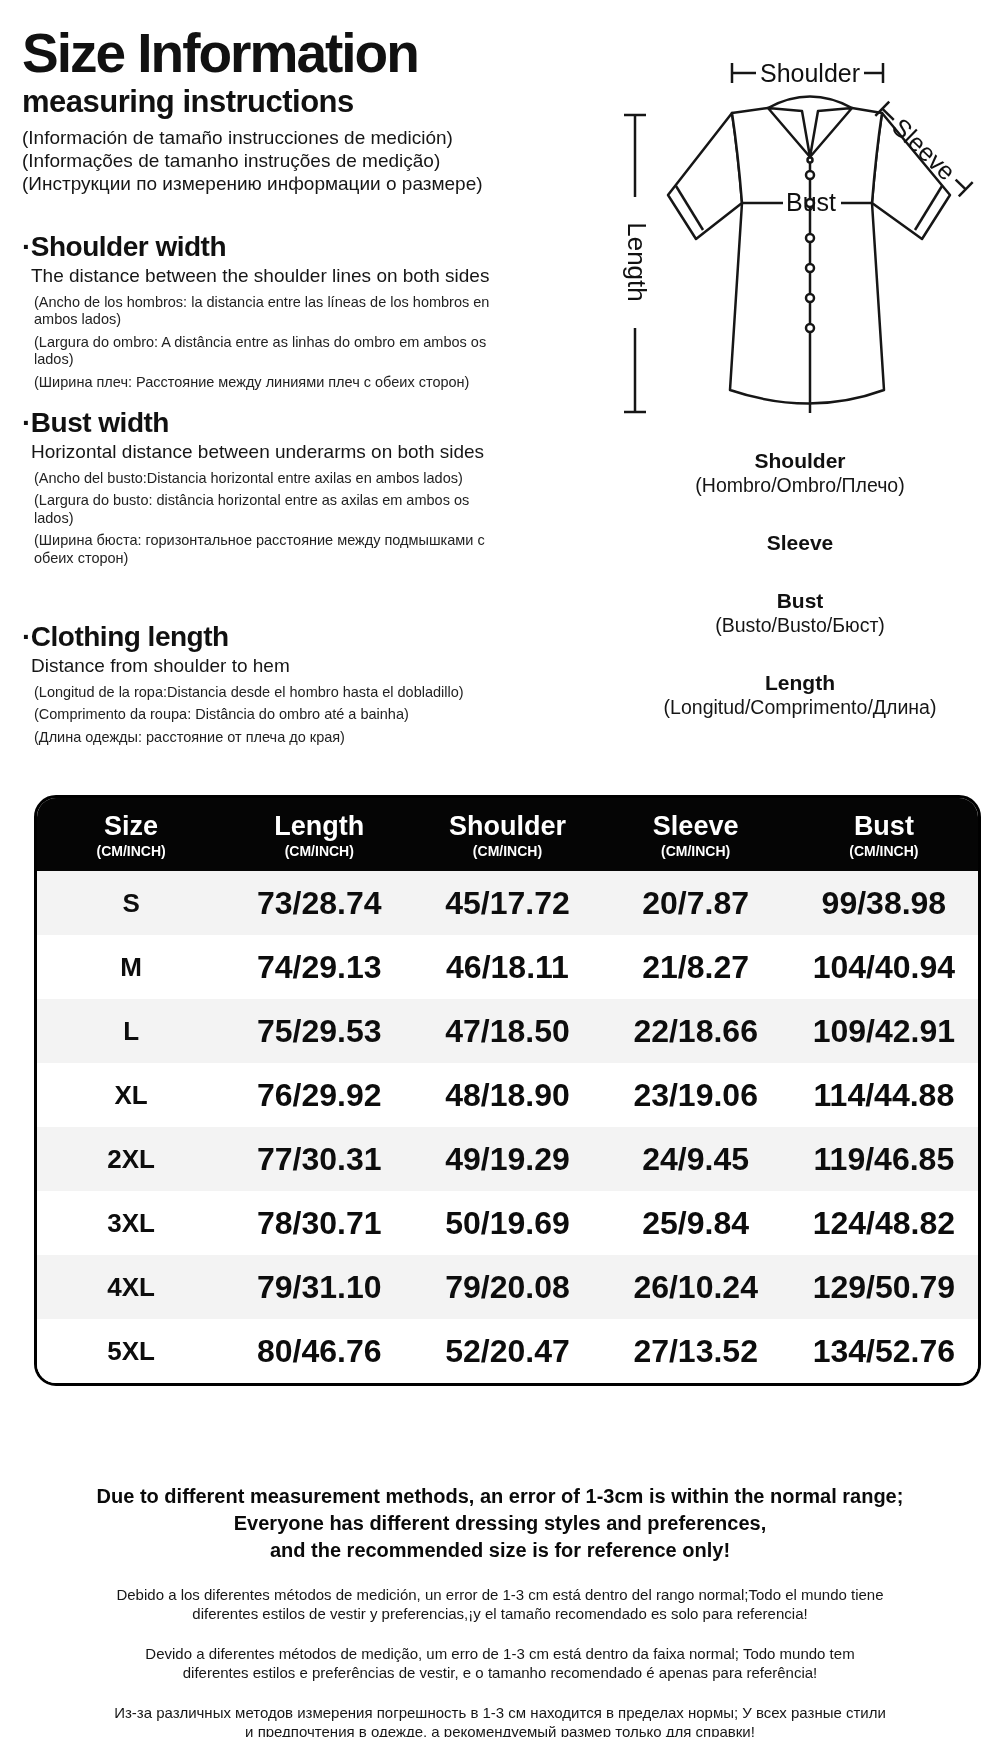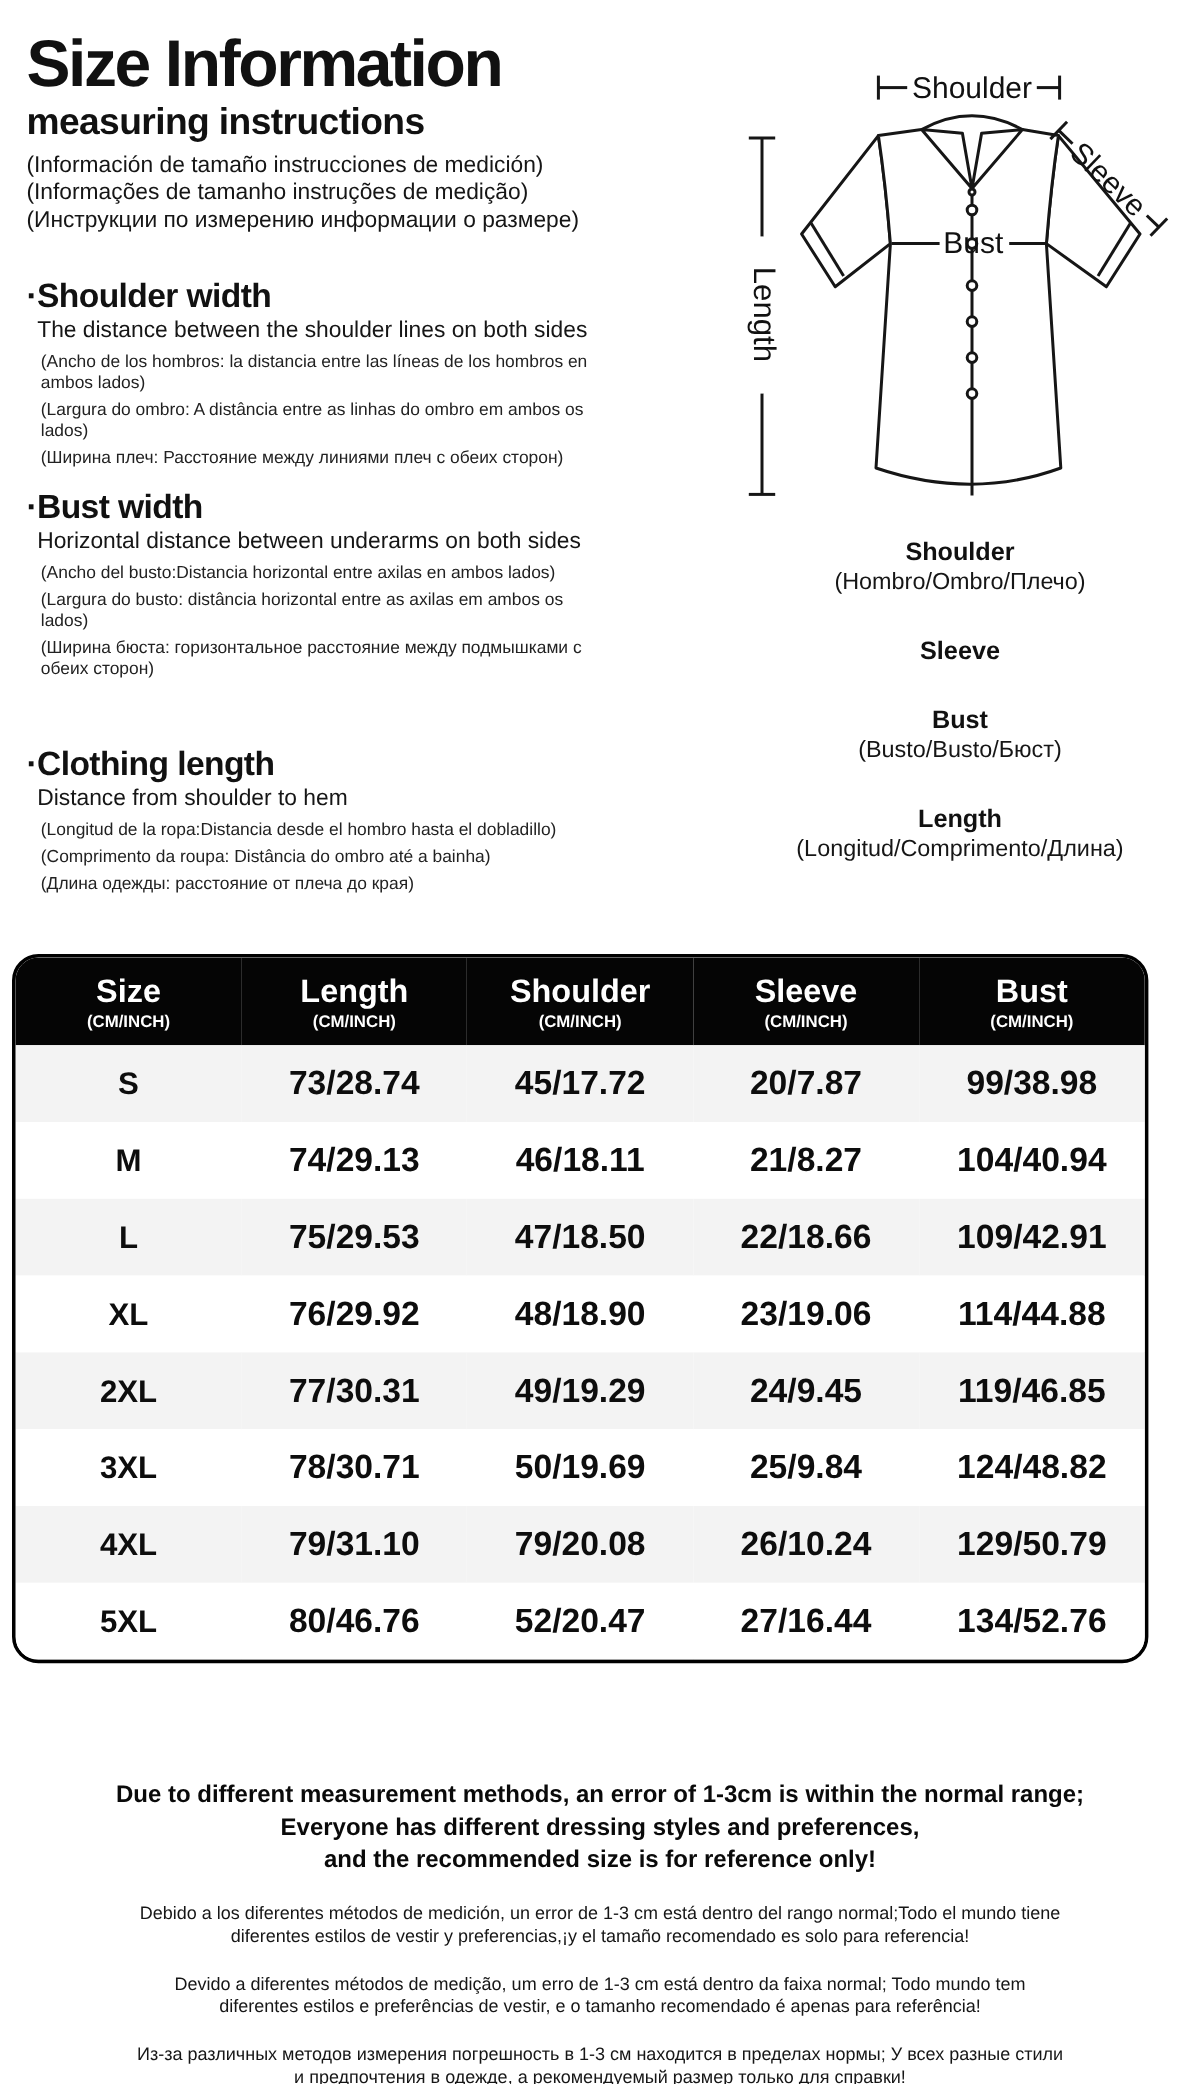--- a/index.html
+++ b/index.html
@@ -25,26 +25,26 @@
   .diag-label{font-size:25px;fill:#111;font-family:"Liberation Sans",sans-serif;}
   .diag-label-big{font-size:26px;fill:#111;font-family:"Liberation Sans",sans-serif;}
 
   
   .legend{position:absolute;left:600px;top:448px;width:400px;text-align:center;}
   .legend-group{margin-bottom:33px;}
   .legend-name{font-size:21px;font-weight:bold;line-height:25px;}
   .legend-trans{font-size:19.5px;line-height:24px;color:#161616;}
 
   
-  .table-wrap{position:absolute;left:10px;top:795px;width:941px;border:3px solid #000;border-radius:22px;overflow:hidden;background:#fff;}
+  .table-wrap{position:absolute;left:34px;top:795px;width:941px;border:3px solid #000;border-radius:22px;overflow:hidden;background:#fff;}
   table.size-table{width:100%;border-collapse:collapse;table-layout:fixed;}
   .size-table thead th{background:#050505;color:#fff;padding:13px 0 11px 0;}
   .col-label{font-size:27px;font-weight:bold;line-height:30px;}
   .col-sub{font-size:14px;font-weight:bold;line-height:17px;margin-top:2px;}
-  .size-table tbody td{height:62px;text-align:center;vertical-align:middle;font-size:28px;font-weight:bold;color:#0d0d0d;}
+  .size-table tbody td{height:62px;text-align:center;vertical-align:middle;font-size:32px;font-weight:bold;color:#0d0d0d;}
   .size-table tbody td.size-cell{font-size:26px;}
   .size-table tbody tr:nth-child(odd){background:#f3f3f3;}
   .size-table tbody tr:nth-child(even){background:#ffffff;}
 
   
   .footer{position:absolute;left:0;top:1483px;width:1000px;text-align:center;}
   .disc-en{font-size:20px;font-weight:bold;line-height:27px;color:#0a0a0a;}
   .disc-p{font-size:15px;line-height:19px;margin-top:21px;color:#161616;}
 </style>
 </head>
@@ -230,21 +230,21 @@
           <td class="size-cell">4XL</td>
           <td>79/31.10</td>
           <td>79/20.08</td>
           <td>26/10.24</td>
           <td>129/50.79</td>
         </tr>
         <tr>
           <td class="size-cell">5XL</td>
           <td>80/46.76</td>
           <td>52/20.47</td>
-          <td>27/16.44</td>
+          <td>27/13.52</td>
           <td>134/52.76</td>
         </tr>
       </tbody>
     </table>
   </div>
 
   <div class="footer">
     <div class="disc-en">
       <div>Due to different measurement methods, an error of 1-3cm is within the normal range;</div>
       <div>Everyone has different dressing styles and preferences,</div>

